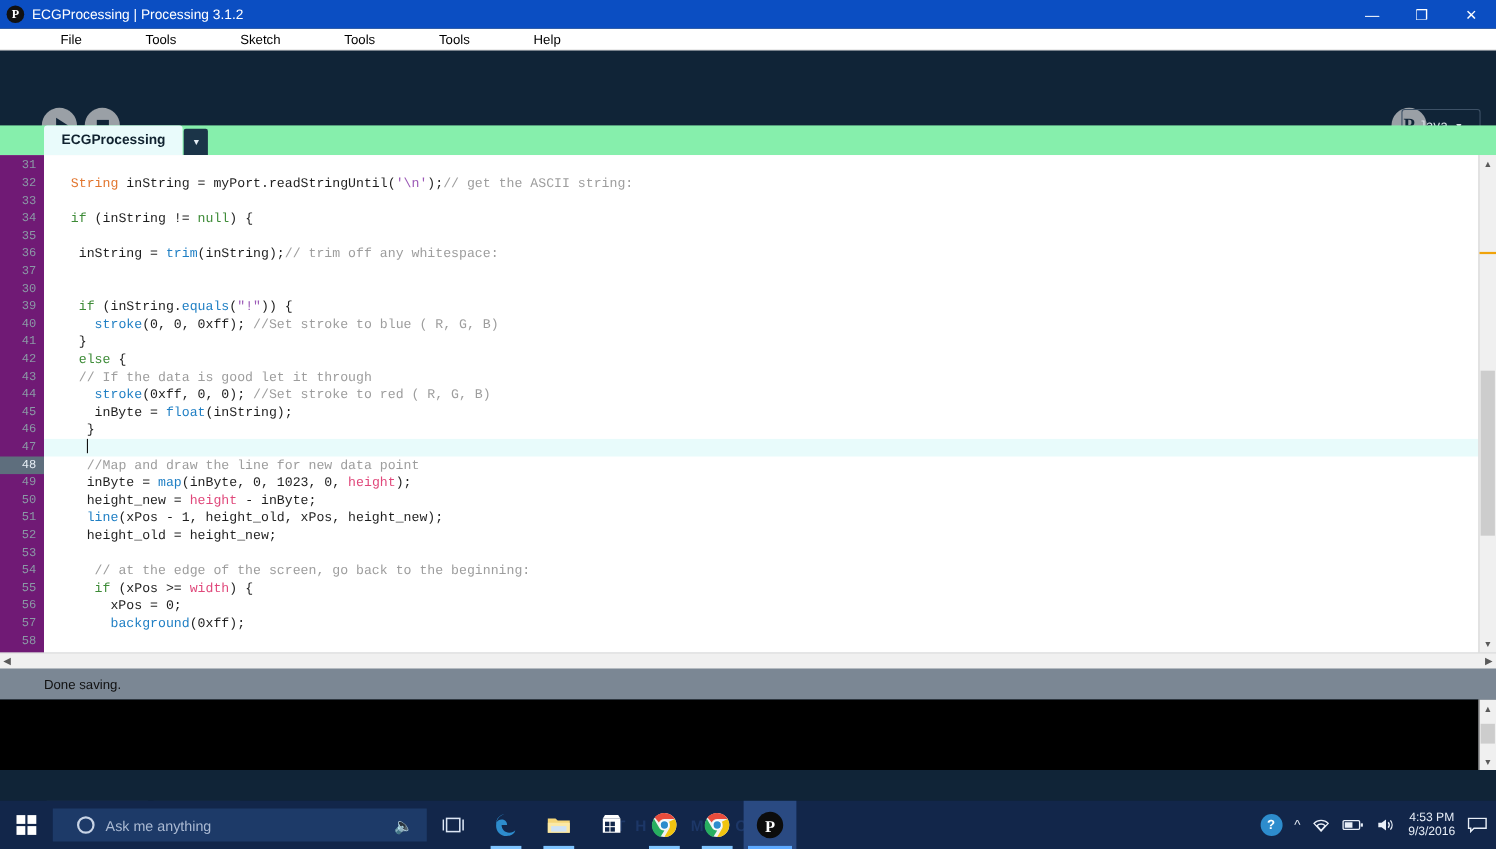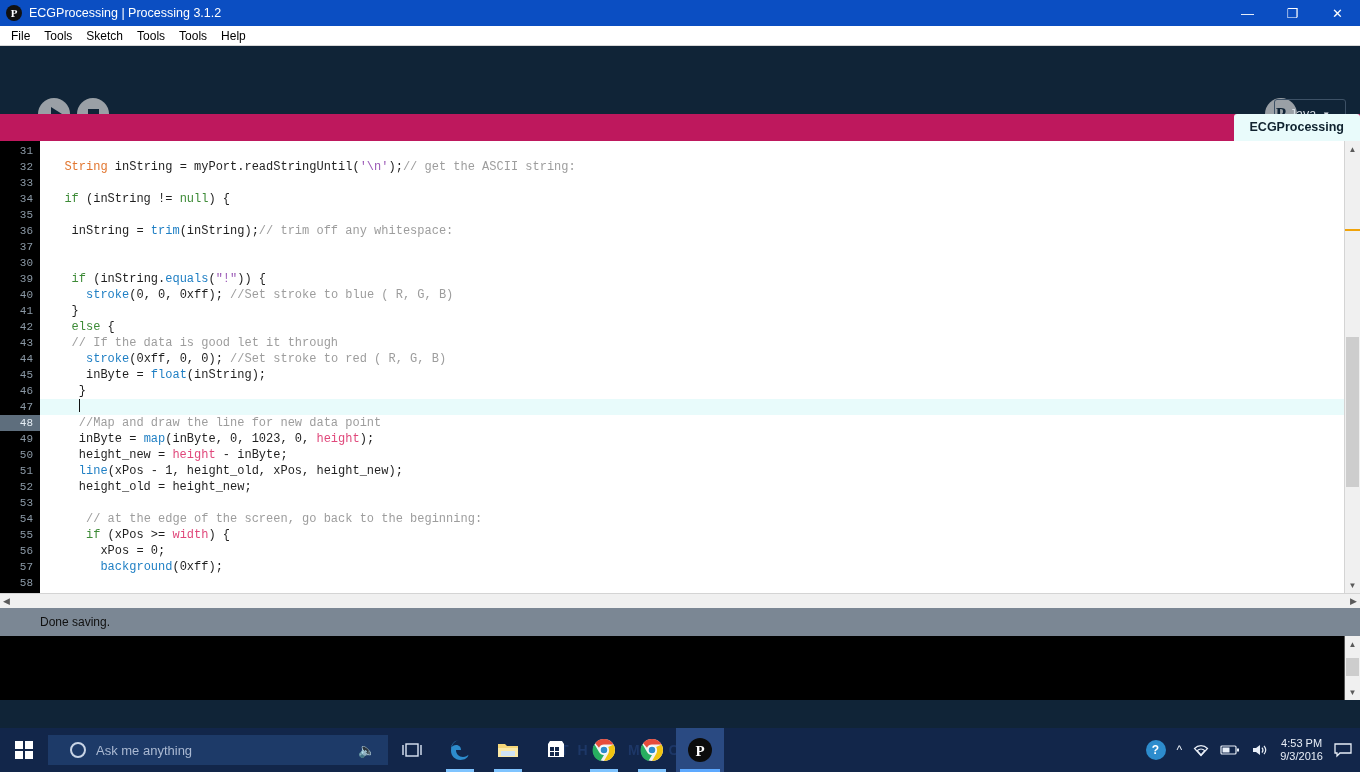--- a/index.html
+++ b/index.html
@@ -25,21 +25,21 @@
     width:45px; height:26px; display:flex; align-items:center; justify-content:center;
     color:#fff; font-size:13px;
   }
 
   
   .menubar {
     height:20px; background:#fff; display:flex; align-items:center;
     padding-left:4px; border-bottom:1px solid #d8d8d8;
   }
   .menu-item {
-    font-size:12px; color:#000; padding:2px 7px; line-height:16px;
+    font-size:12px; color:#000; padding:2px 7px; line-height:16px;margin-left:44px;
   }
 
   
   .toolbar {
     height:68px; background:#102437; position:relative;
   }
   .tb-btn {
     position:absolute; top:52px; width:32px; height:32px; border-radius:50%;
     background:#9aa0a6; display:flex; align-items:center; justify-content:center;
   }
@@ -55,38 +55,38 @@
   }
   .mode-btn {
     position:absolute; right:14px; top:53px; height:30px; min-width:72px;
     border:1px solid #3d5166; border-radius:3px; color:#d6dde4;
     font-size:12.5px; display:flex; align-items:center; justify-content:center; gap:6px;
     padding:0 10px;
   }
 
   
   .tabstrip {
-    height:27px; background:#be185d; position:relative; padding-left:40px;
-    display:flex; align-items:flex-end;flex-direction:column;
+    height:27px; background:#86efac; position:relative; padding-left:40px;
+    display:flex; align-items:flex-end;
   }
   .sketch-tab {
     background:#e9fbfb; color:#10222f; font-size:12.5px; font-weight:bold;
     height:27px; line-height:27px; padding:0 16px;
     border-radius:3px 3px 0 0;
   }
   .tab-menu {
     background:#1b3448; width:22px; height:24px; margin-left:1px;
     display:flex; align-items:center; justify-content:center;
     color:#e6eef5; font-size:8px; border-radius:2px 2px 0 0;
   }
 
   
   .editor-wrap { position:relative; height:452px; display:flex; background:#fff; }
   .gutter {
-    width:40px; background:#000000; color:#8b99a6;
+    width:40px; background:#701a75; color:#8b99a6;
     font-family:"Liberation Mono", monospace; font-size:11px;
     text-align:right; padding-top:2px; flex:none;
   }
   .gutter div { height:16px; line-height:16px; padding-right:7px; }
   .gutter div.cur { background:#5e6e7d; color:#e6eef5; }
 
   .code {
     flex:1; background:#fff; font-family:"Liberation Mono", monospace;
     font-size:12px; padding-top:2px; overflow:hidden; position:relative;
   }

